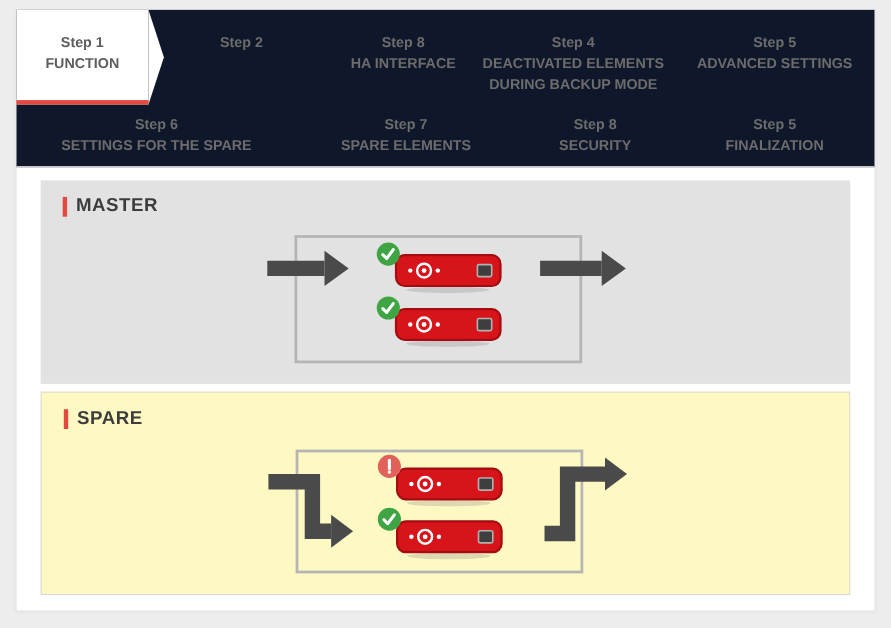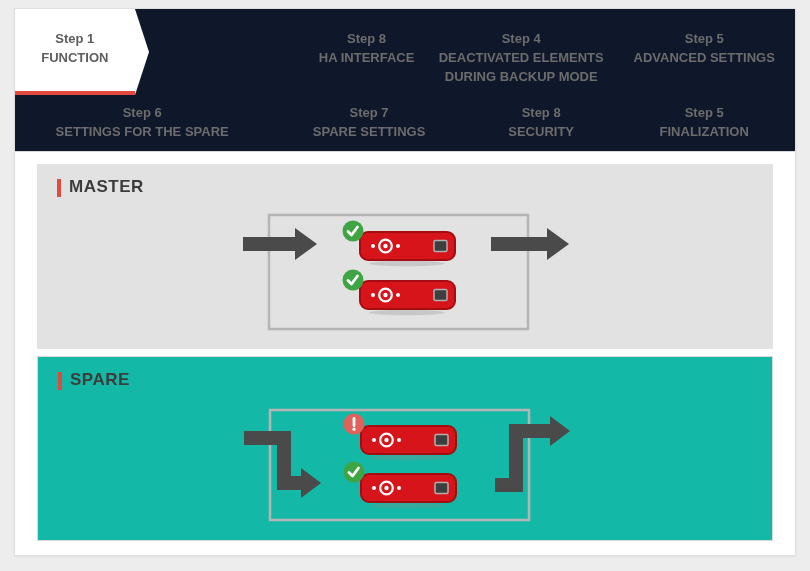--- a/index.html
+++ b/index.html
@@ -21,21 +21,21 @@
   .step.active{position:relative;background:#fff;color:#5e5e5e;}
   .step.active .tab-point{position:absolute;left:100%;top:0;width:0;height:0;
         border-top:43px solid transparent;border-bottom:43px solid transparent;
         border-left:14px solid #fff;}
   .step.active .tab-underline{position:absolute;left:0;bottom:0;width:100%;height:4px;background:#e2493f;}
 
   
   .content{padding:12px 22px 0 22px;}
   .panel{position:relative;height:185px;}
   .panel-master{background:#e2e2e2;}
-  .panel-spare{background:#14b8a6;border:1px solid #d9d9d9;box-sizing:border-box;margin-top:7px;}
+  .panel-spare{background:#fef9c3;border:1px solid #d9d9d9;box-sizing:border-box;margin-top:7px;}
   .panel-title{position:absolute;left:20px;top:13px;display:flex;align-items:flex-end;
         font-size:17px;font-weight:bold;color:#3c3c3c;letter-spacing:.5px;}
   .panel-title .accent-bar{width:4px;height:18px;background:#e2493f;margin-right:8px;}
   .diagram{position:absolute;left:0;top:0;}
 
   
   .boundary{fill:none;stroke:#b5b5b5;stroke-width:2.5;}
   .arrow{stroke:#4a4a4a;stroke-width:14;fill:none;}
   .arrow-head{fill:#4a4a4a;}
   .dev-body{fill:#d8141b;stroke:#a30d12;stroke-width:2;}
@@ -58,20 +58,21 @@
 
     <div class="nav">
       <div class="nav-row nav-row1">
         <div class="step active" style="width:120px">
           <span class="tab-point"></span>
           <span class="tab-underline"></span>
           <span class="step-label">Step 1</span>
           <span class="step-title">FUNCTION</span>
         </div>
         <div class="step" style="width:170px">
+          <span class="step-label">Step 2</span>
         </div>
         <div class="step" style="width:125px">
           <span class="step-label">Step 8</span>
           <span class="step-title">HA INTERFACE</span>
         </div>
         <div class="step" style="width:185px">
           <span class="step-label">Step 4</span>
           <span class="step-title">DEACTIVATED ELEMENTS DURING BACKUP MODE</span>
         </div>
         <div class="step" style="width:182px">
@@ -79,21 +80,21 @@
           <span class="step-title">ADVANCED SETTINGS</span>
         </div>
       </div>
       <div class="nav-row nav-row2">
         <div class="step" style="width:255px">
           <span class="step-label">Step 6</span>
           <span class="step-title">SETTINGS FOR THE SPARE</span>
         </div>
         <div class="step" style="width:200px">
           <span class="step-label">Step 7</span>
-          <span class="step-title">SPARE SETTINGS</span>
+          <span class="step-title">SPARE ELEMENTS</span>
         </div>
         <div class="step" style="width:145px">
           <span class="step-label">Step 8</span>
           <span class="step-title">SECURITY</span>
         </div>
         <div class="step" style="width:182px">
           <span class="step-label">Step 5</span>
           <span class="step-title">FINALIZATION</span>
         </div>
       </div>

